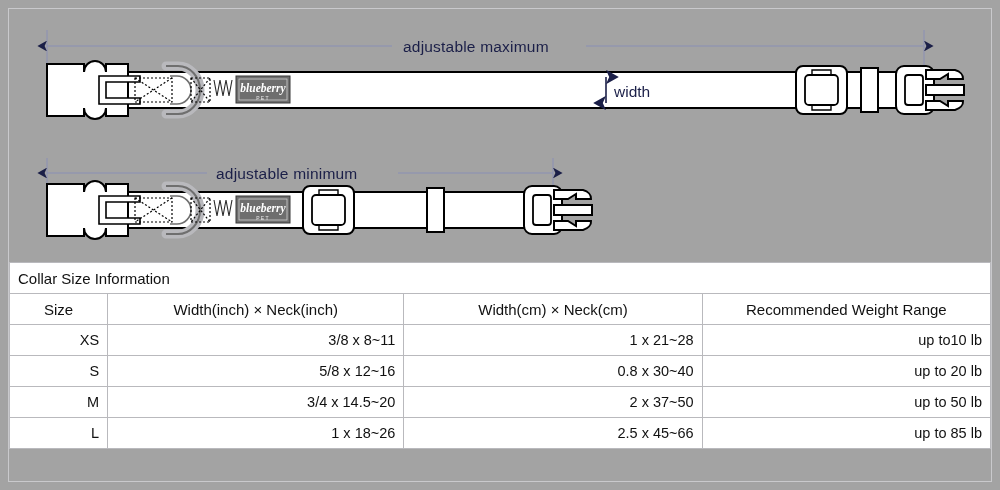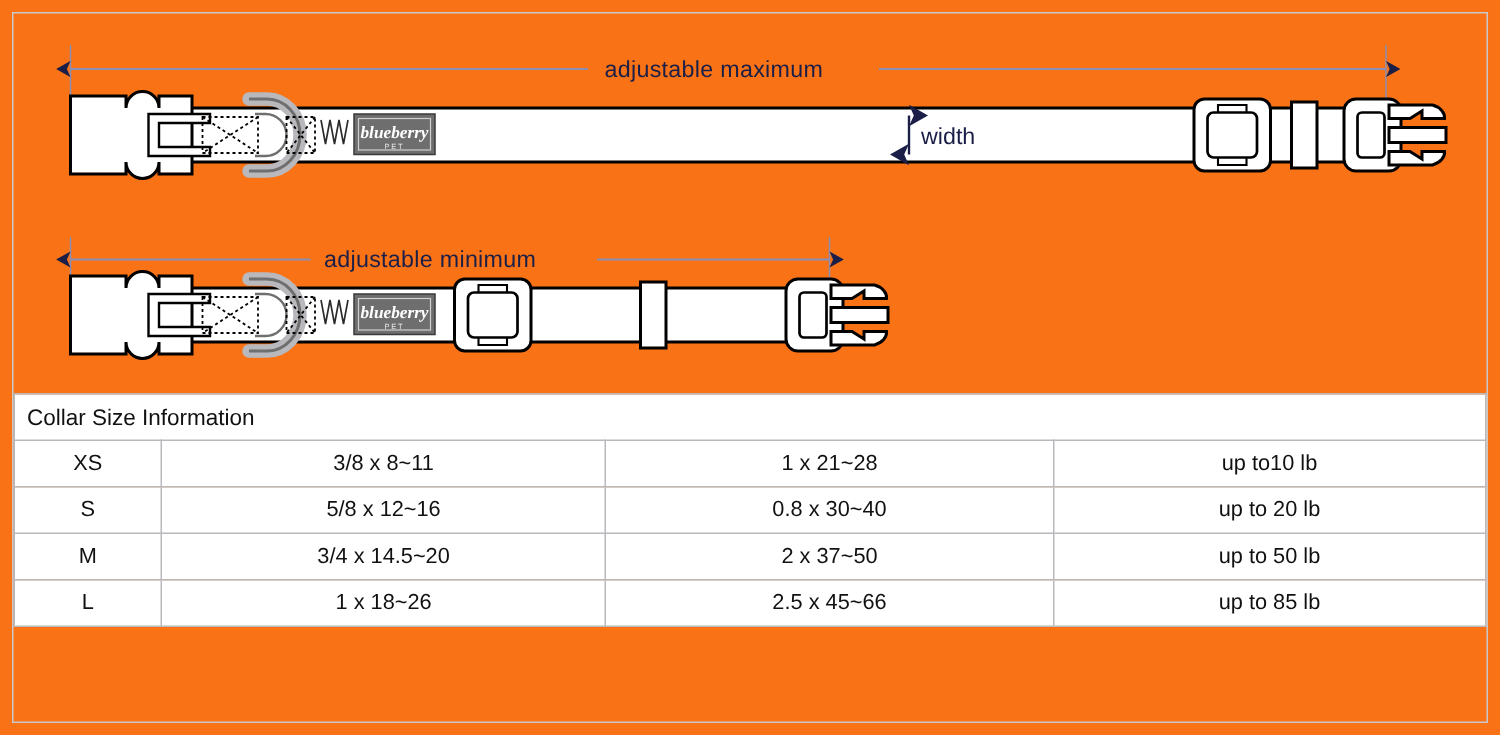--- a/index.html
+++ b/index.html
@@ -1,19 +1,19 @@
 <!DOCTYPE html>
 <html><head>
 <meta charset="utf-8">
 <style>
   html,body{margin:0;padding:0;background:#fff;}
   body{width:1000px;height:490px;overflow:hidden;
        font-family:"Liberation Sans","DejaVu Sans",sans-serif;color:#000;}
 
-  #page{position:relative;width:1000px;height:490px;background:#f97316;box-sizing:border-box;}
+  #page{position:relative;width:1000px;height:490px;background:#a3a3a3;box-sizing:border-box;}
   .outer-frame{position:absolute;left:8px;top:8px;width:984px;height:474px;
                border:1px solid #c9c9cc;box-sizing:border-box;pointer-events:none;}
 
   
   .diagram-area{position:absolute;left:0;top:0;width:1000px;height:262px;}
   .diagram{position:absolute;left:0;width:1000px;}
   #diagram-max{top:0;height:150px;}
   #diagram-min{top:150px;height:112px;}
 
   .dim-label{position:absolute;color:#1b1f48;font-size:15.5px;letter-spacing:.2px;
@@ -23,21 +23,21 @@
   svg{display:block;overflow:visible;}
 
   
   .table-wrap{position:absolute;left:9px;top:262px;width:982px;height:256px;}
   table.sizes{border-collapse:collapse;width:982px;table-layout:fixed;
               font-size:14.5px;color:#111;}
   table.sizes td{border:1px solid #b9b9bd;padding:0 8px;height:30px;
                  vertical-align:middle;background:#fff;}
   .cap-cell{text-align:left;padding-left:12px;height:32px;font-size:15px;}
   .hdr td{text-align:center;font-size:15px;height:31px;}
-  .row td{text-align:center;height:30px;}
+  .row td{text-align:right;height:30px;}
   .size-col{width:98px;}
   .inch-col{width:296px;}
   .cm-col{width:298px;}
   .wt-col{width:288px;}
   .tips-cell{text-align:left;padding-left:12px;height:34px;font-size:14.5px;}
 </style>
 </head>
 <body>
 
 <div id="page">
@@ -226,20 +226,26 @@
       <colgroup>
         <col class="size-col">
           <col class="inch-col">
           <col class="cm-col">
           <col class="wt-col">
       </colgroup>
       <tbody>
         <tr>
           <td class="cap-cell" colspan="4">Collar Size Information</td>
         </tr>
+        <tr class="hdr">
+          <td>Size</td>
+          <td>Width(inch)  ×  Neck(inch)</td>
+          <td>Width(cm)  ×  Neck(cm)</td>
+          <td>Recommended Weight Range</td>
+        </tr>
 
         <tr class="row">
           <td>XS</td>
           <td>3/8 x 8~11</td>
           <td>1 x 21~28</td>
           <td>up to10 lb</td>
         </tr>
         <tr class="row">
           <td>S</td>
           <td>5/8 x 12~16</td>

